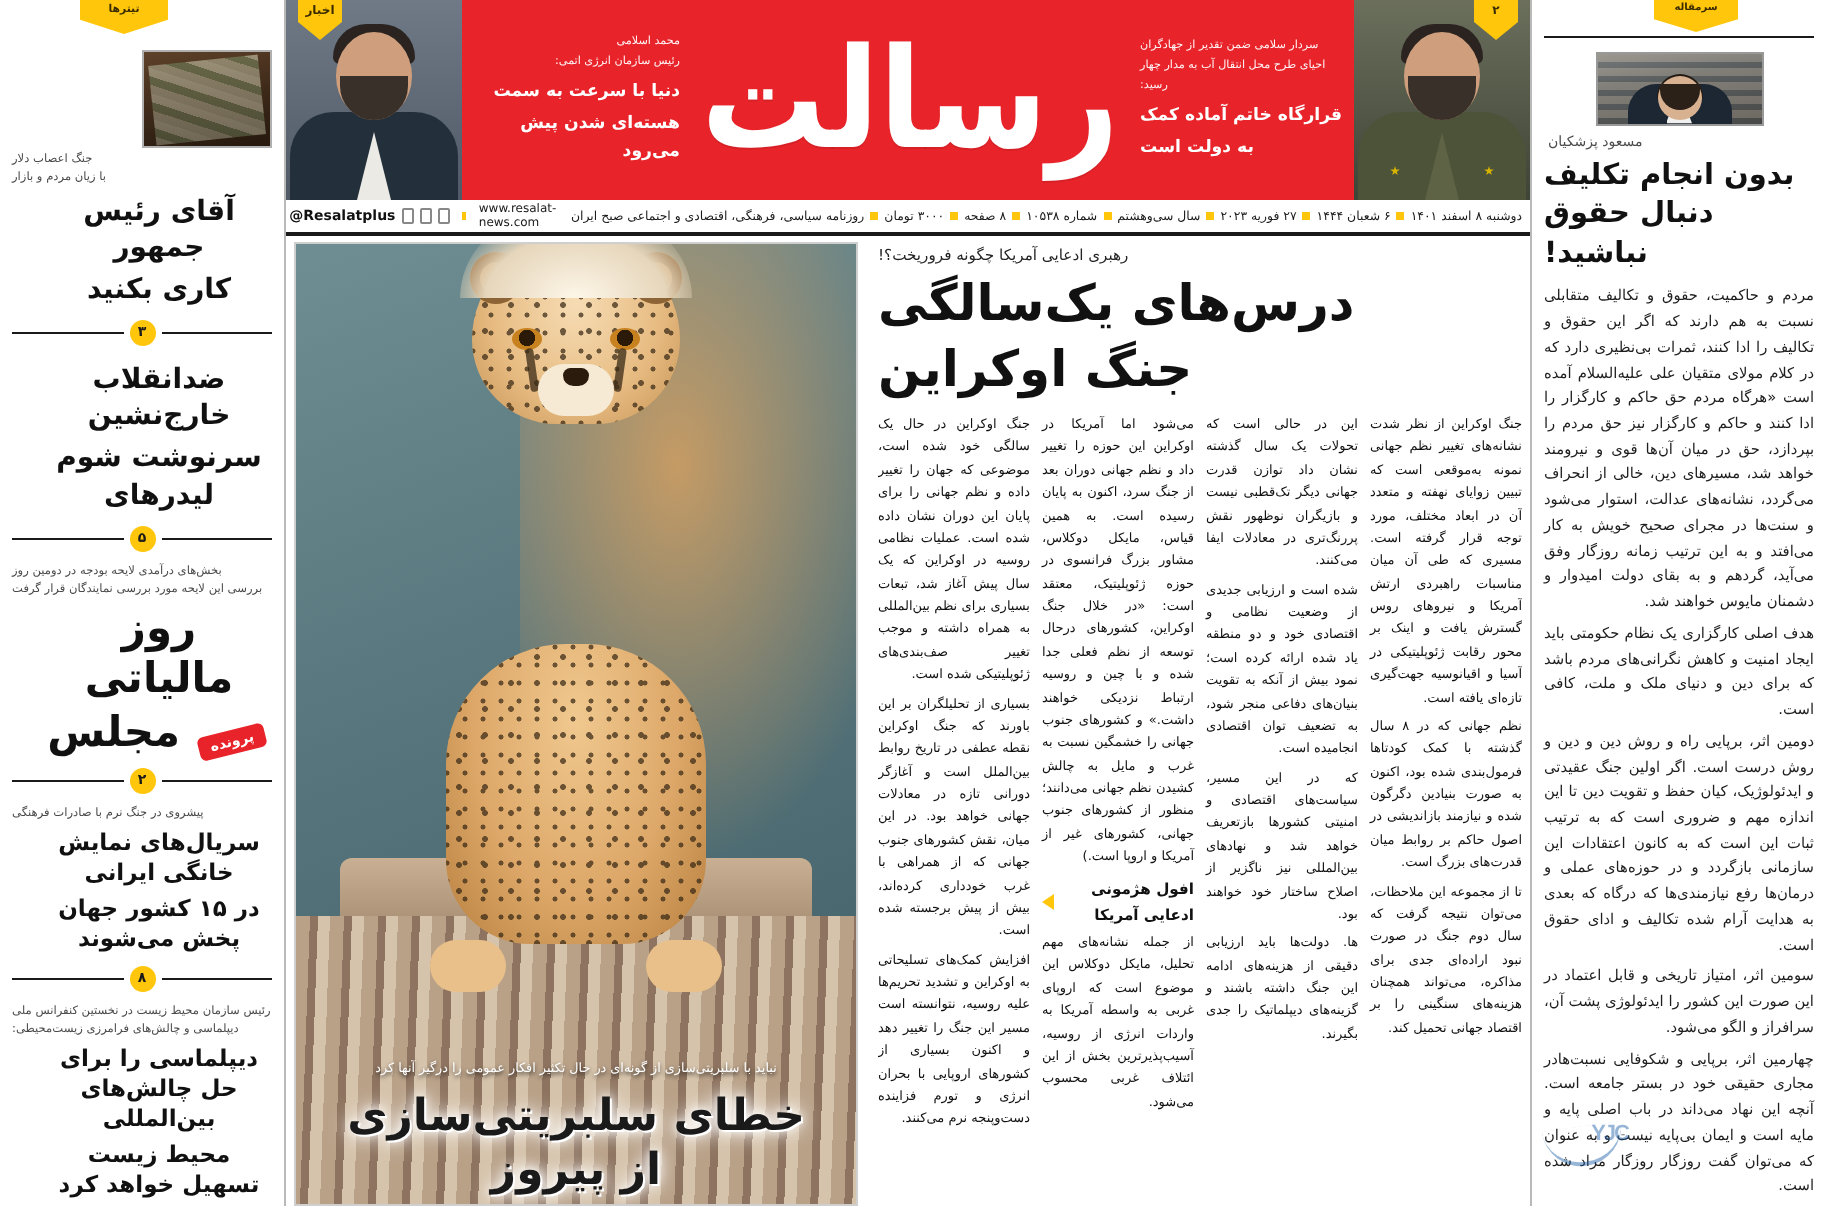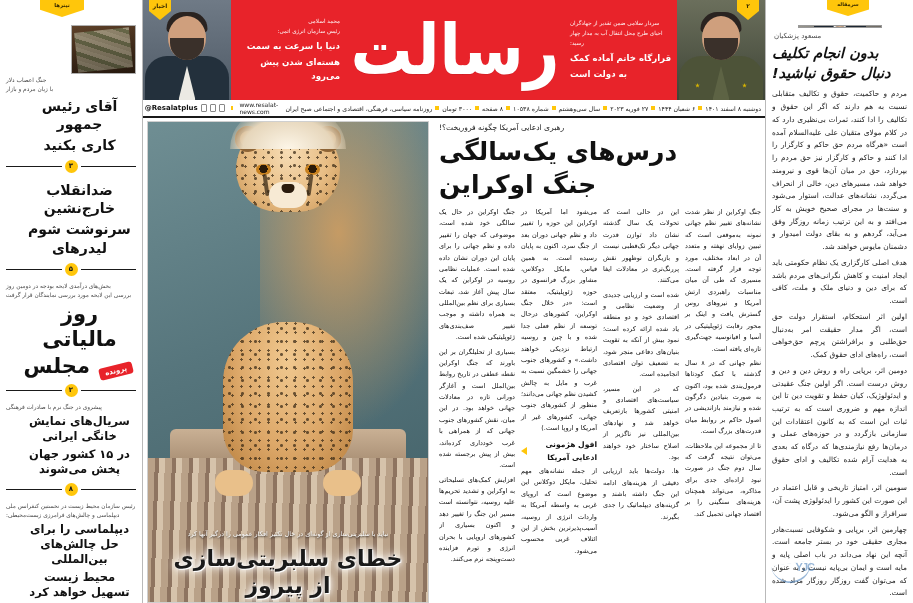--- a/index.html
+++ b/index.html
@@ -31,21 +31,21 @@
   .op-photo .hair{position:absolute;left:50%;top:28%;transform:translateX(-50%);
       width:23px;height:12px;border-radius:12px 12px 0 0;background:#241b15;}
   .op-photo .beard{position:absolute;left:50%;top:42%;transform:translateX(-50%);
       width:20px;height:13px;border-radius:0 0 11px 11px;background:#2b2119;}
   .op-photo .body{position:absolute;left:50%;bottom:0;transform:translateX(-50%);
       width:52px;height:20px;background:#1d2733;border-radius:14px 14px 0 0;}
   .op-photo .shirt{position:absolute;left:50%;bottom:0;transform:translateX(-50%);
       width:13px;height:17px;background:#f0f0ee;clip-path:polygon(50% 0,100% 100%,0 100%);}
   .op-byline{text-align:left;font-size:7px;color:#4b4b4b;margin:4px 2px 2px 2px;}
   .op-head{font-size:14.5px;font-weight:bold;line-height:1.35;text-align:left;
-           letter-spacing:-.3px;margin:2px 0 5px 0;font-style:italic;}
+           letter-spacing:-.3px;margin:2px 0 5px 0;}
   .op-body{font-size:7.4px;line-height:1.72;text-align:justify;color:#1e1e1e;
            column-count:1;hyphens:auto;}
   .op-body p{margin:0 0 3px 0;}
 
   
   .main{flex:1 1 auto;display:flex;flex-direction:column;min-width:0;}
 
   
   .masthead{position:relative;height:100px;background:#e8232a;overflow:hidden;
             display:flex;align-items:stretch;}
@@ -230,21 +230,20 @@
 
     <div class="op-byline">مسعود پزشکیان</div>
     <div class="op-head">
       <div>بدون انجام تکلیف</div>
       <div>دنبال حقوق نباشید!</div>
     </div>
 
     <div class="op-body">
       <p>مردم و حاکمیت، حقوق و تکالیف متقابلی نسبت به هم دارند که اگر این حقوق و تکالیف را ادا کنند، ثمرات بی‌نظیری دارد که در کلام مولای متقیان علی علیه‌السلام آمده است «هرگاه مردم حق حاکم و کارگزار را ادا کنند و حاکم و کارگزار نیز حق مردم را بپردازد، حق در میان آن‌ها قوی و نیرومند خواهد شد، مسیرهای دین، خالی از انحراف می‌گردد، نشانه‌های عدالت، استوار می‌شود و سنت‌ها در مجرای صحیح خویش به کار می‌افتد و به این ترتیب زمانه روزگار وفق می‌آید، گردهم و به بقای دولت امیدوار و دشمنان مایوس خواهند شد.</p>
       <p>هدف اصلی کارگزاری یک نظام حکومتی باید ایجاد امنیت و کاهش نگرانی‌های مردم باشد که برای دین و دنیای ملک و ملت، کافی است.</p>
-      <p>اولین اثر استحکام، استقرار دولت حق است، اگر مدار حقیقت امر به‌دنبال حق‌طلبی و برافراشتن پرچم حق‌خواهی است، راه‌های ادای حقوق کمک.</p>
       <p>دومین اثر، برپایی راه و روش دین و دین و روش درست است. اگر اولین جنگ عقیدتی و ایدئولوژیک، کیان حفظ و تقویت دین تا این اندازه مهم و ضروری است که به ترتیب ثبات این است که به کانون اعتقادات این سازمانی بازگردد و در حوزه‌های عملی و درمان‌ها رفع نیازمندی‌ها که درگاه که بعدی به هدایت آرام شده تکالیف و ادای حقوق است.</p>
       <p>سومین اثر، امتیاز تاریخی و قابل اعتماد در این صورت این کشور را ایدئولوژی پشت آن، سرافراز و الگو می‌شود.</p>
       <p>چهارمین اثر، برپایی و شکوفایی نسبت‌هادر مجاری حقیقی خود در بستر جامعه است. آنچه این نهاد می‌داند در باب اصلی پایه و مایه است و ایمان بی‌پایه نیست و به عنوان که می‌توان گفت روزگار روزگار مراد شده است.</p>
 
     </div>
 
     <div class="wm">
       <div class="sw"></div>
       <div class="yjc">YJC</div>
     </div>

